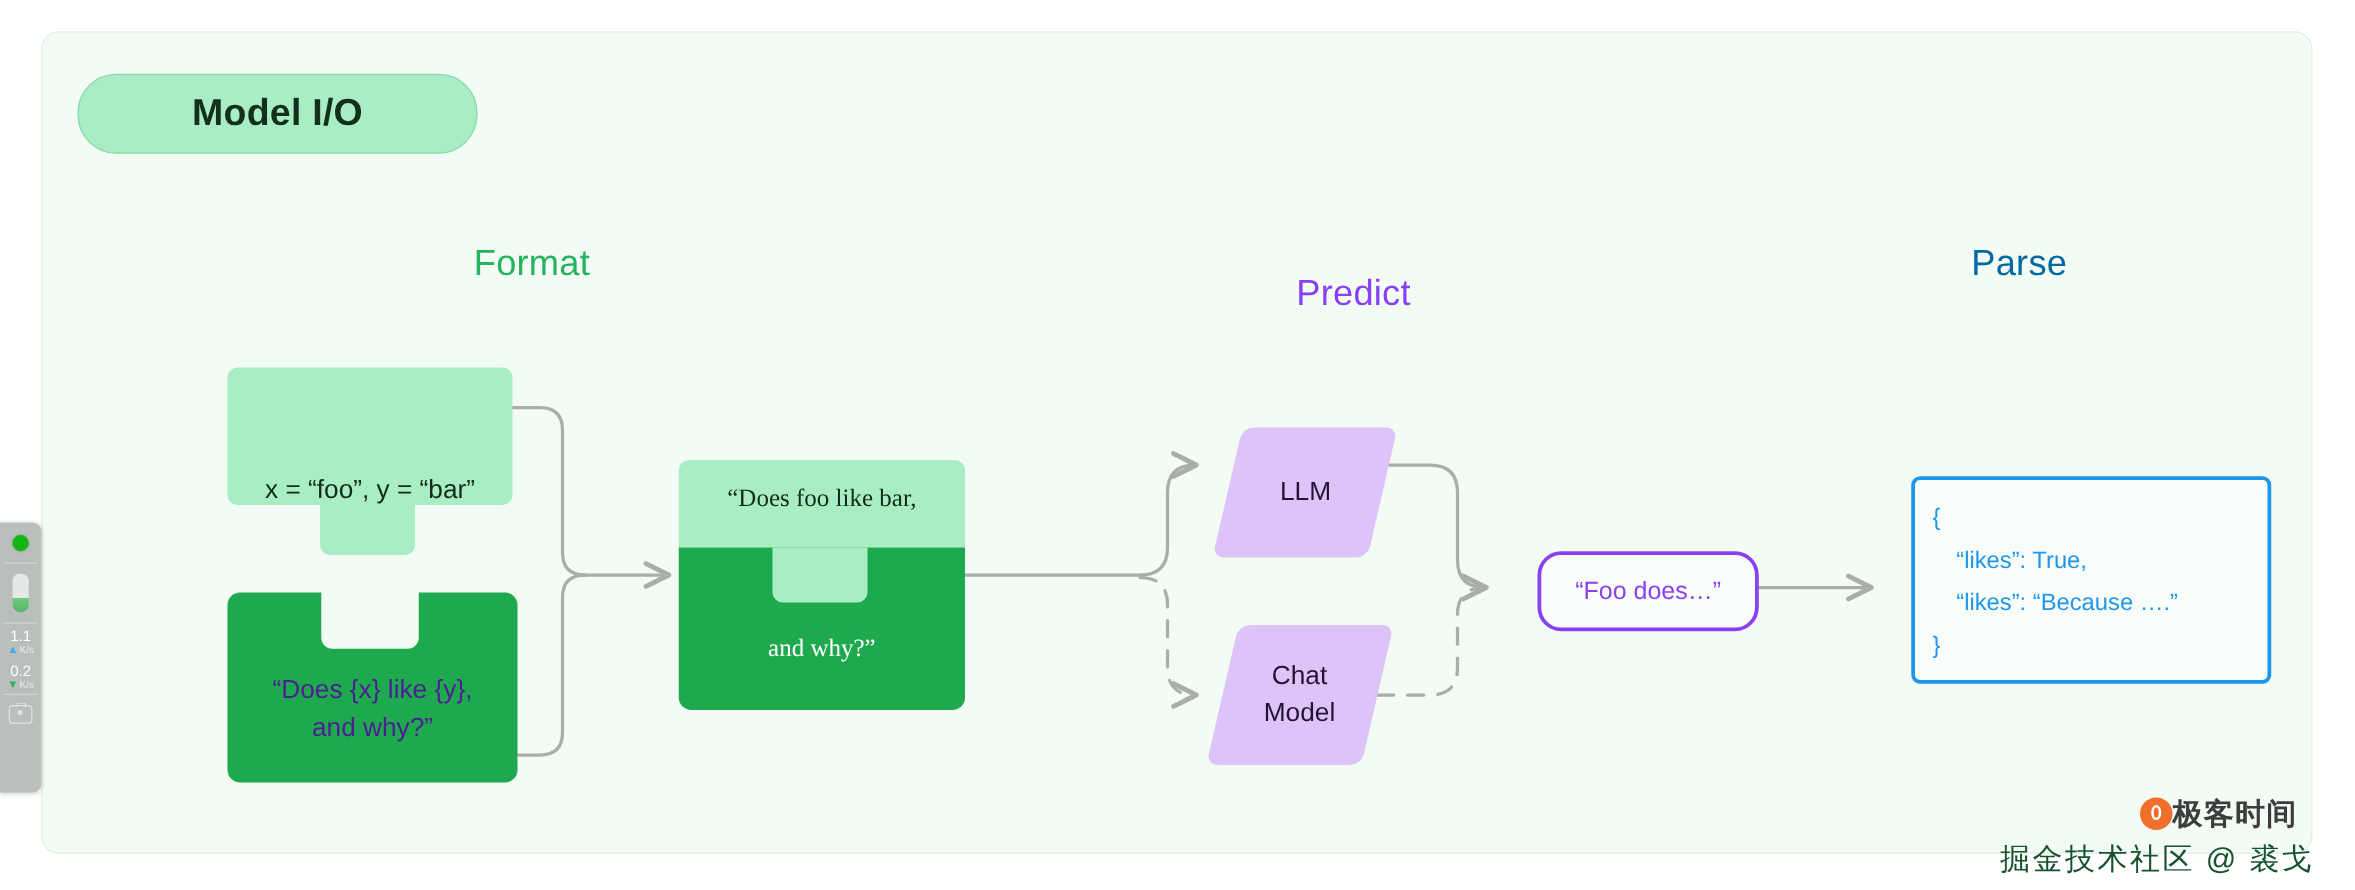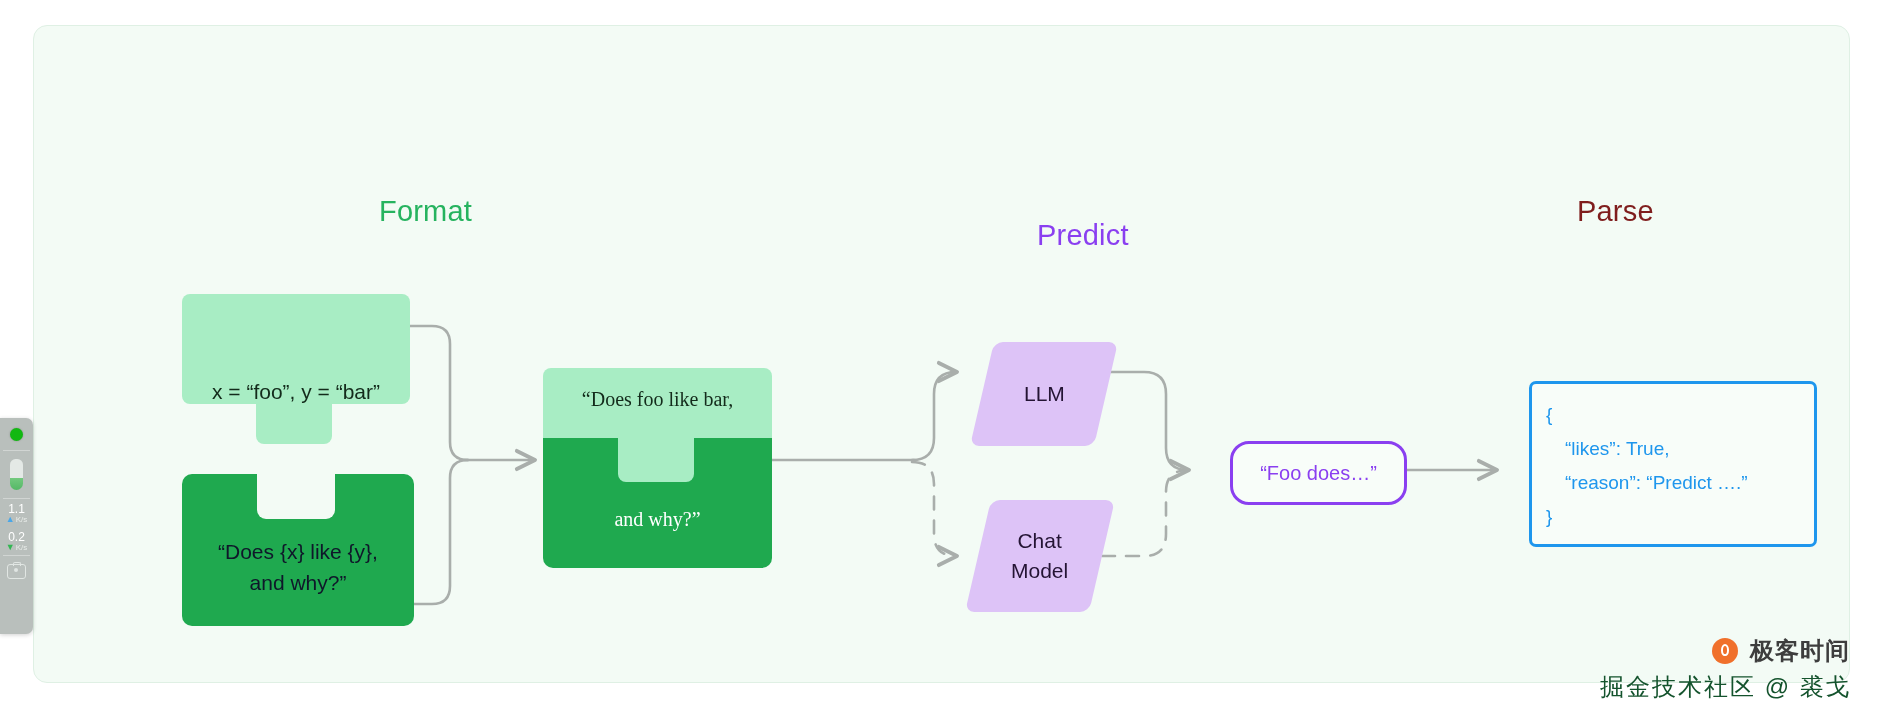--- a/index.html
+++ b/index.html
@@ -110,21 +110,21 @@
   
   .colhead {
     position: absolute;
     font-size: 29px;
     font-weight: normal;
     letter-spacing: 0.2px;
     white-space: nowrap;
   }
   #head-format  { left: 345px;  top: 169px; color: #26b35f; }
   #head-predict { left: 1003px; top: 169px; color: #8a3ff0; margin-top: 24px; }
-  #head-parse   { left: 1543px; top: 169px; color: #7f1d1d; }
+  #head-parse   { left: 1543px; top: 169px; color: #0369a1; }
 
   
   
   #blk-vars {
     position: absolute;
     left: 148px; top: 268px;
     width: 228px; height: 110px;
     background: #a8edc4;
     border-radius: 8px;
     display: flex; align-items: flex-end; justify-content: center;
@@ -153,21 +153,21 @@
     position: absolute;
     left: 75px; top: -1px;
     width: 78px; height: 46px;
     background: #f3fbf5;
     border-radius: 0 0 9px 9px;
   }
   #blk-tpl .t {
     position: absolute;
     left: 0; right: 0; top: 62px;
     text-align: center;
-    font-size: 21px; color: #0f172a; line-height: 31px;
+    font-size: 21px; color: #4c1d95; line-height: 31px;
   }
 
   
   #blk-merge {
     position: absolute;
     left: 509px; top: 342px;
     width: 229px; height: 200px; font-family: Liberation Serif, serif;
   }
   #blk-merge .light {
     position: absolute; left: 0; top: 0;
@@ -256,21 +256,21 @@
     position: absolute;
     left: 0; top: 0;
     width: 1817px; height: 658px;
     pointer-events: none;
   }
 
   
   #wm-geek {
     position: absolute;
     left: 1712px; top: 635px;
-    display: flex; align-items: center; gap: 12px;
+    display: flex; align-items: center; gap: 0;
     z-index: 30;
   }
   #wm-geek .logo {
     width: 26px; height: 26px; border-radius: 50%;
     background: #f0702b;
     position: relative;
     flex: none;
   }
   #wm-geek .logo::after {
     content: "";
@@ -355,20 +355,23 @@
         <path d="M878,436 Q900,436 900,458 L900,508 Q900,530 922,530" marker-end="url(#ah)"></path>
 
         <path d="M1068,530 L1110,530 Q1132,530 1132,508 L1132,466 Q1132,444 1154,444"></path>
       </g>
       <g fill="none" stroke="#a9aeab" stroke-width="2.6" stroke-linecap="round">
 
         <path d="M1367,444 L1462,444" marker-end="url(#ah)"></path>
       </g>
     </svg>
 
+    <div id="badge">
+      <span class="t">Model I/O</span>
+    </div>
 
     <div class="colhead" id="head-format">Format</div>
     <div class="colhead" id="head-predict">Predict</div>
     <div class="colhead" id="head-parse">Parse</div>
 
     <div id="blk-vars">
       <div class="tab"></div>
       <div class="t">x = “foo”, y = “bar”</div>
     </div>
 
@@ -400,21 +403,21 @@
       </div>
     </div>
 
     <div id="box-foo">
       <div class="t">“Foo does…”</div>
     </div>
 
     <div id="box-json">
       <div class="ln">{</div>
       <div class="ln ind">“likes”: True,</div>
-      <div class="ln ind">“reason”: “Predict ….”</div>
+      <div class="ln ind">“likes”: “Because ….”</div>
       <div class="ln">}</div>
     </div>
 
   </div>
 
   <div id="wm-geek">
     <div class="logo"></div>
     <div class="txt">极客时间</div>
   </div>
   <div id="wm-juejin">掘金技术社区 @ 裘戈</div>

